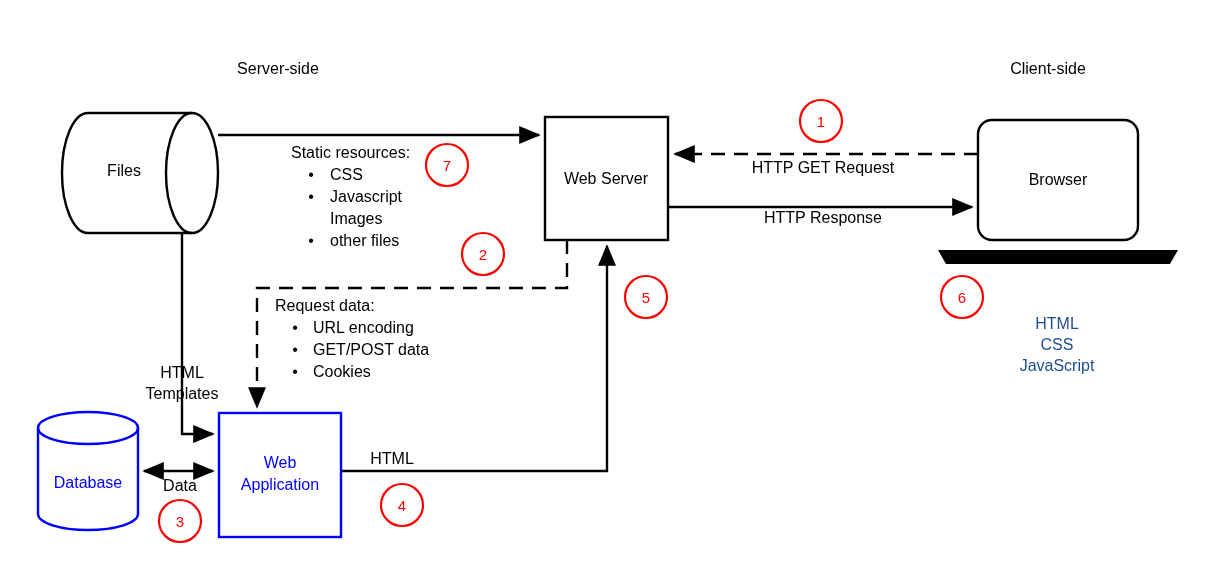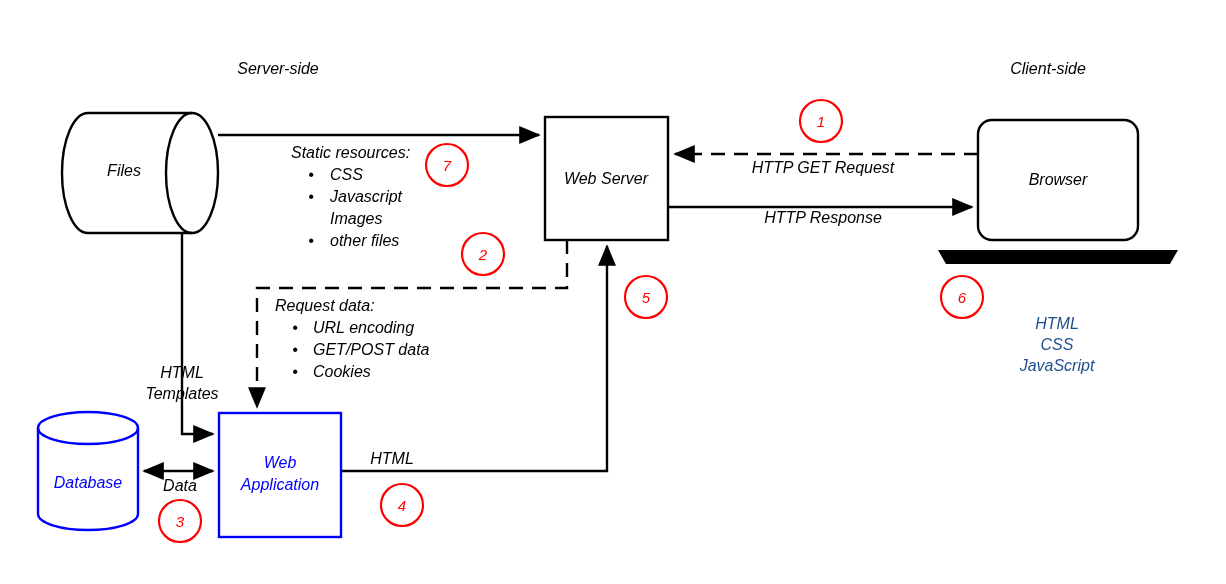--- a/index.html
+++ b/index.html
@@ -10,21 +10,20 @@
   body {
     width: 1226px;
     height: 584px;
     overflow: hidden;
     font-family: "Liberation Sans", sans-serif;
   }
   #diagram-root {
     position: relative;
     width: 1226px;
     height: 584px;
-    font-style: italic;
   }
   svg#diagram {
     display: block;
     width: 1226px;
     height: 584px;
   }
   .node-shape {
     fill: none;
     stroke: #000000;
     stroke-width: 2.4;

